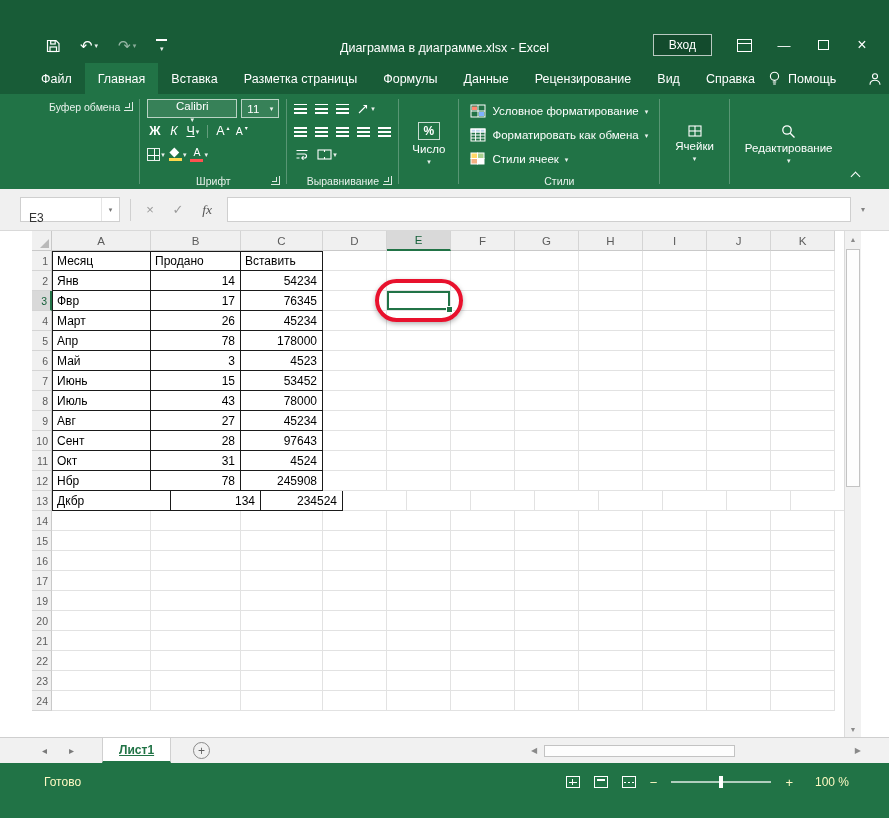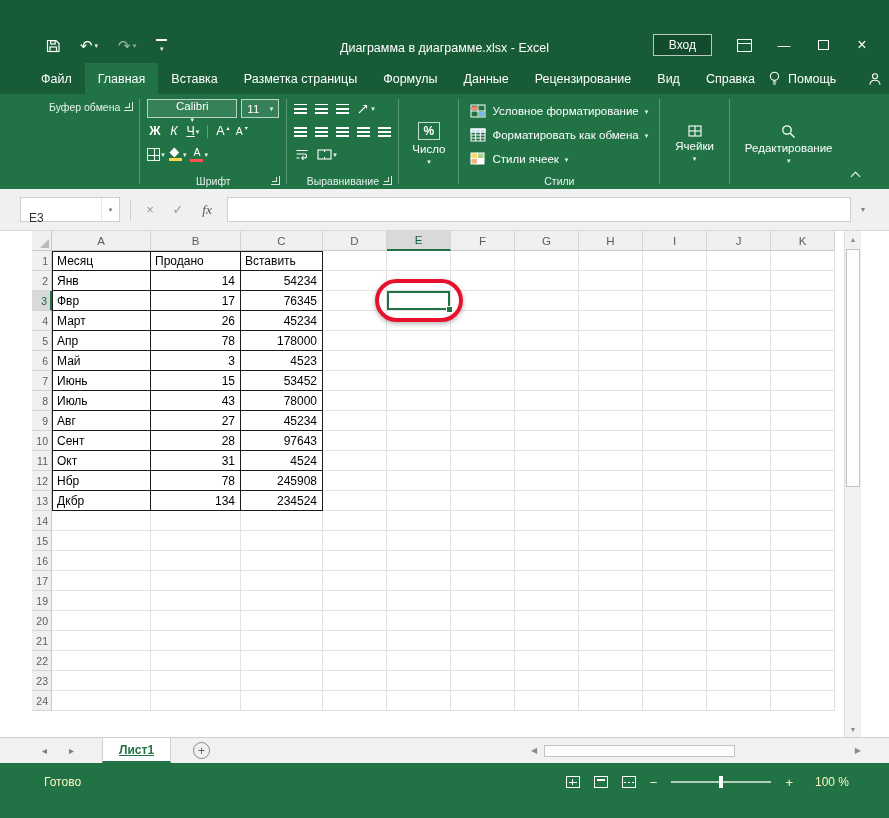--- a/index.html
+++ b/index.html
@@ -597,21 +597,21 @@
         <div class="gc" style="width: 64px;"></div>
         <div class="gc" style="width: 64px;"></div>
         <div class="gc" style="width: 64px;"></div>
         <div class="gc" style="width: 64px;"></div>
         <div class="gc" style="width: 64px;"></div>
         <div class="gc" style="width: 64px;"></div>
         <div class="gc" style="width: 64px;"></div>
       </div>
       <div class="grow">
         <div class="rh">13</div>
-        <div class="gc tbl tbl-left" style="width: 99px;">Дкбр</div>
+        <div class="gc tbl tbl-left" style="width: 119px;">Дкбр</div>
         <div class="gc tbl ar" style="width: 90px;">134</div>
         <div class="gc tbl ar" style="width: 82px;">234524</div>
         <div class="gc" style="width: 64px;"></div>
         <div class="gc" style="width: 64px;"></div>
         <div class="gc" style="width: 64px;"></div>
         <div class="gc" style="width: 64px;"></div>
         <div class="gc" style="width: 64px;"></div>
         <div class="gc" style="width: 64px;"></div>
         <div class="gc" style="width: 64px;"></div>
         <div class="gc" style="width: 64px;"></div>

